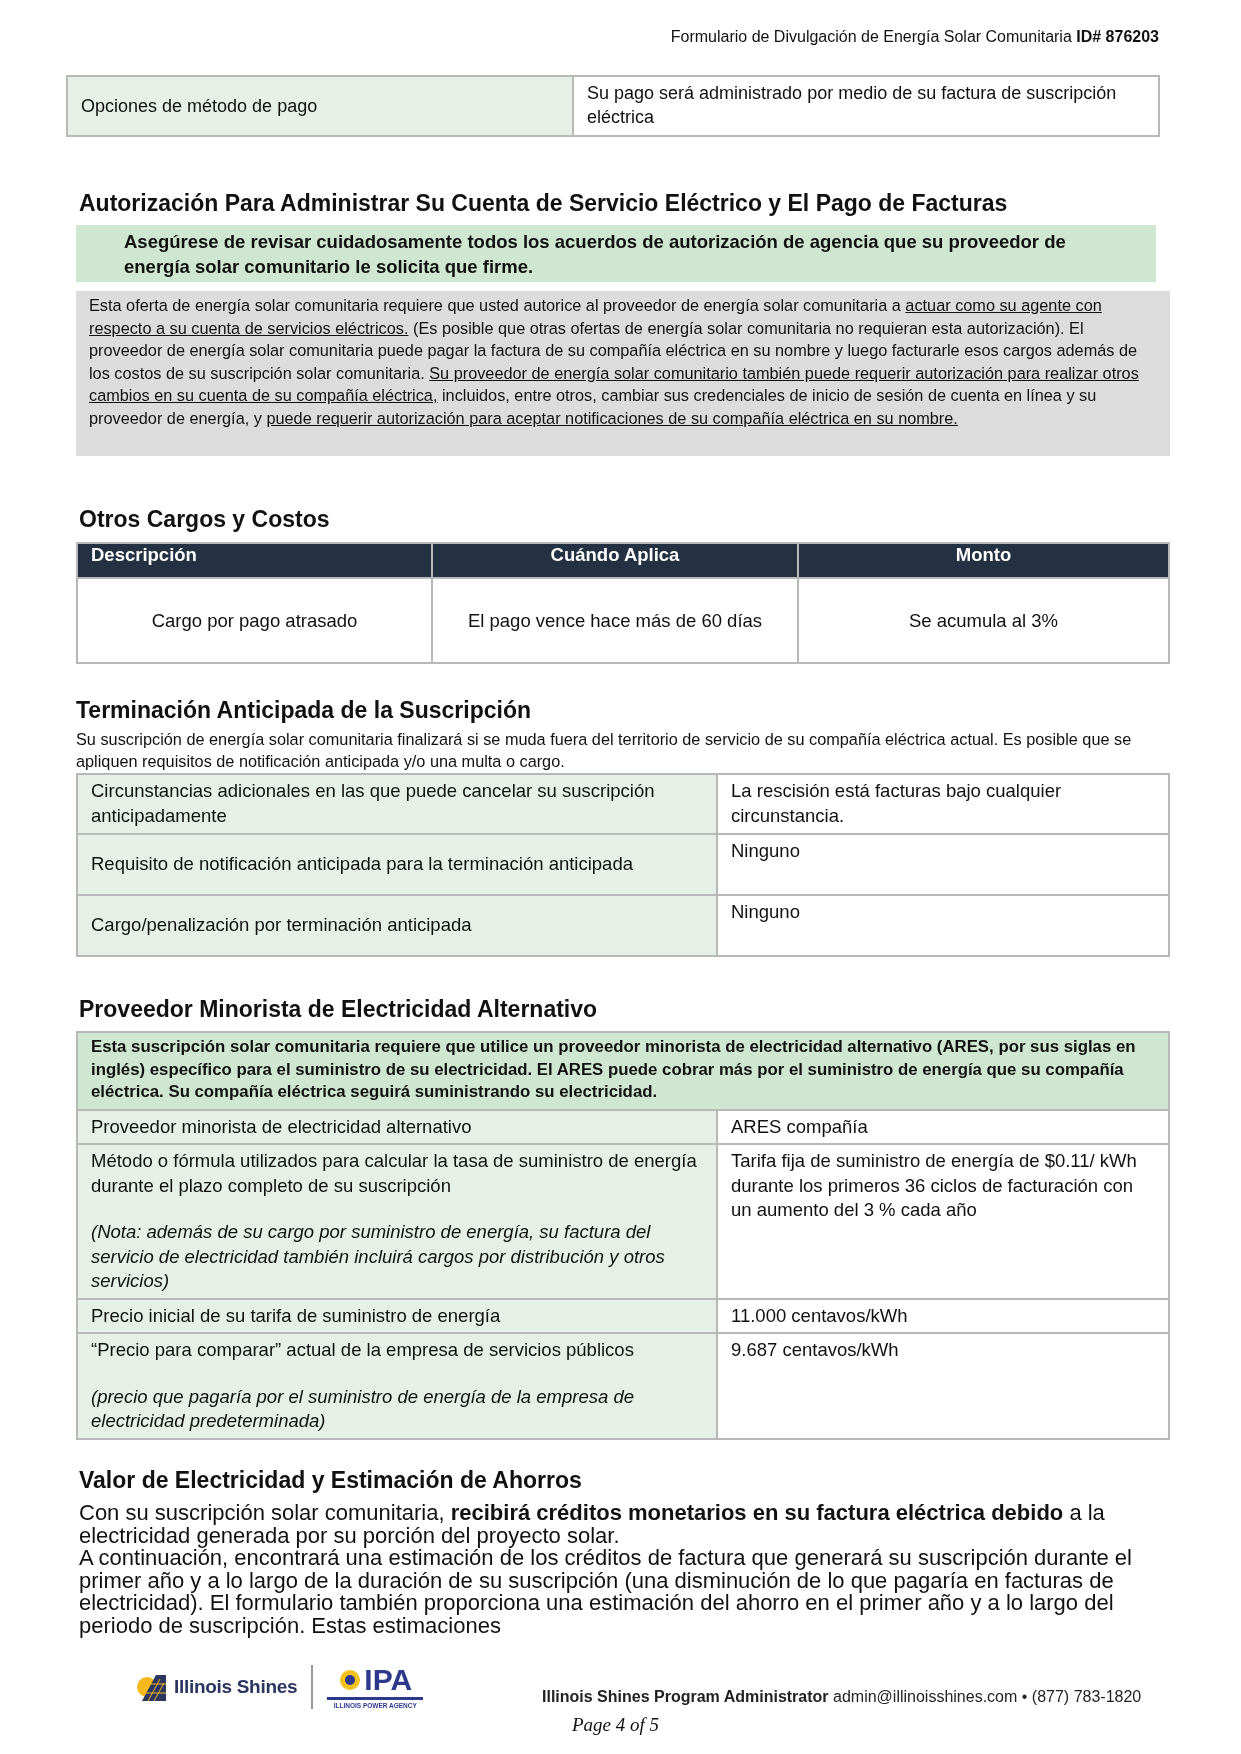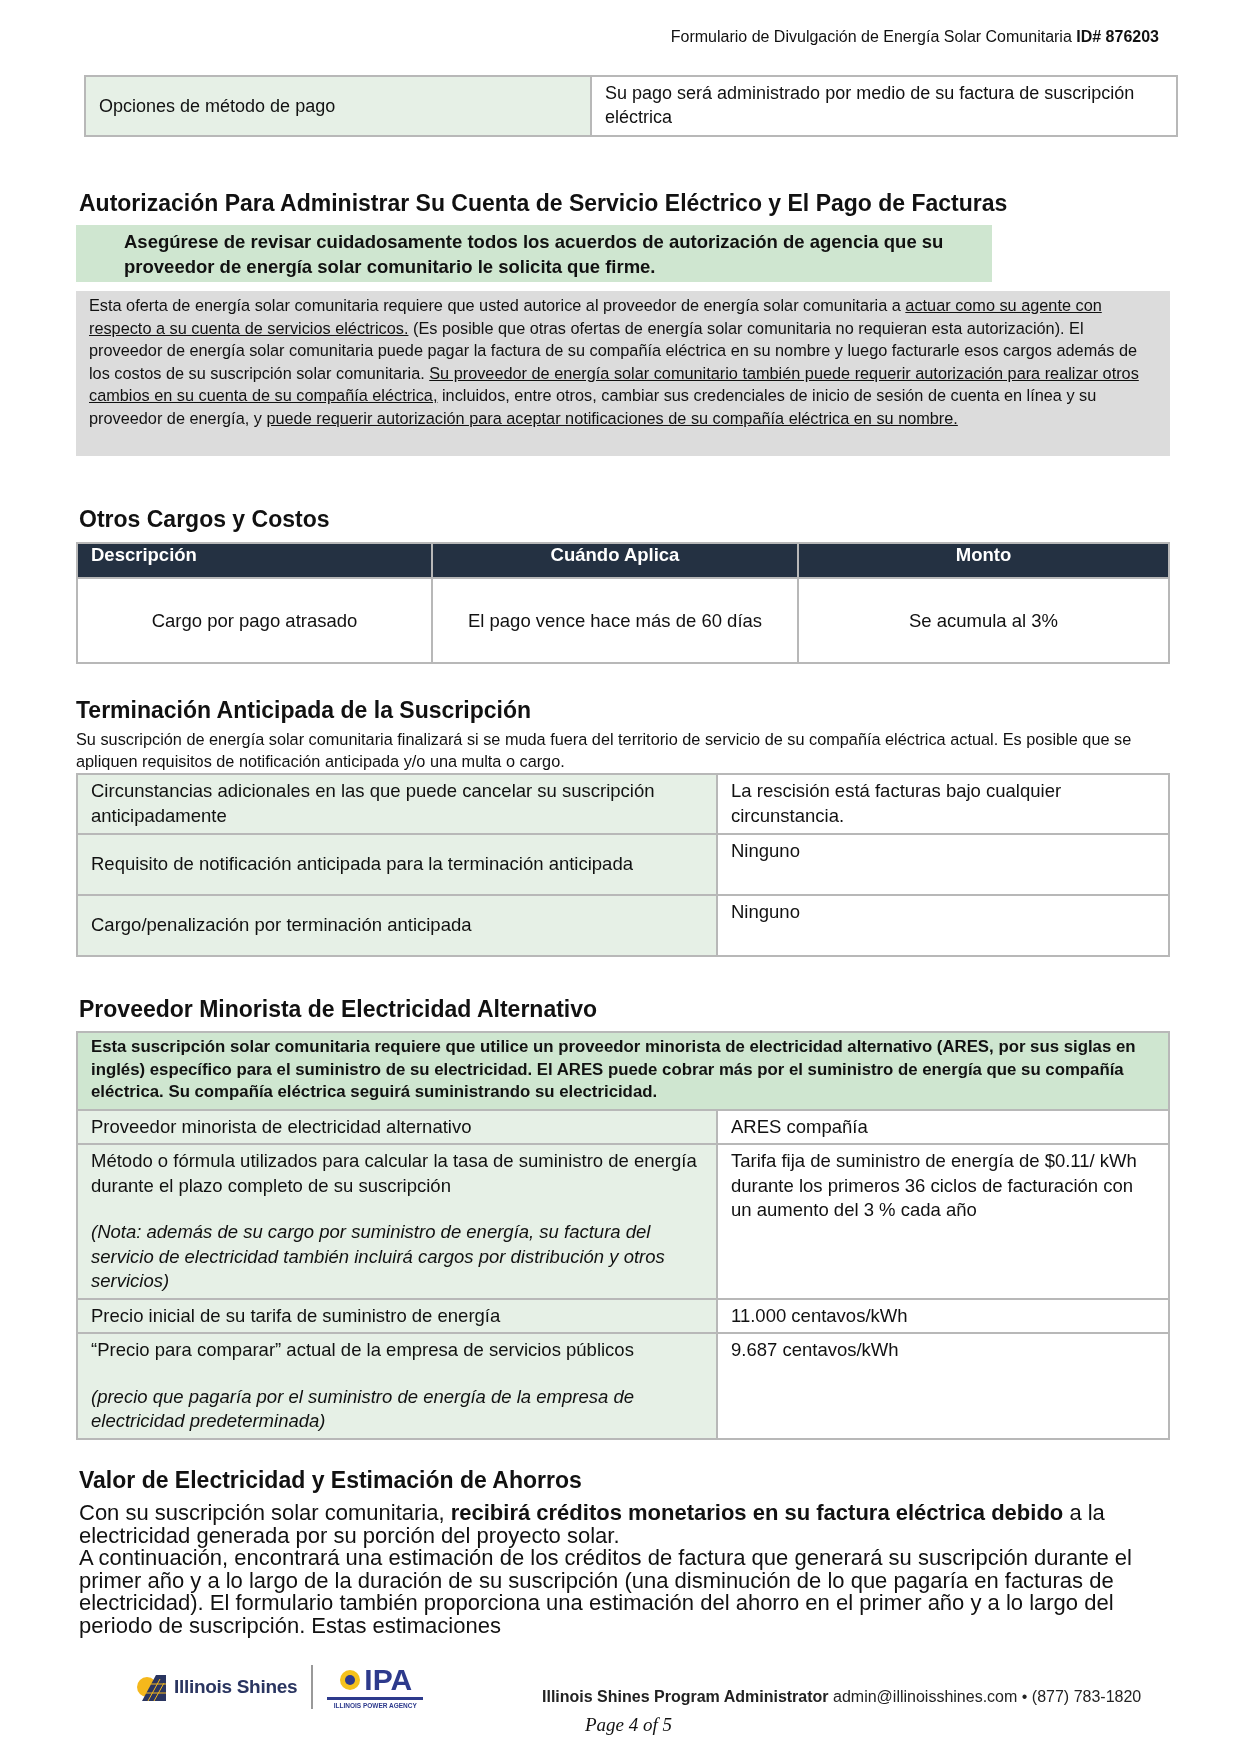--- a/index.html
+++ b/index.html
@@ -11,28 +11,28 @@
 
   table.grid { border-collapse: collapse; width: 100%; table-layout: fixed; }
   table.grid td, table.grid th { border: 2px solid #b8b8b8; vertical-align: top; }
   .lbl { background: #e6f0e6; }
   .val { background: #ffffff; }
 
   .sec { position: absolute; left: 76px; width: 1094px; }
   .sec-title { font-size: 23px; font-weight: bold; color: #111; }
 
   
-  #pay { top: 75px; left: 84px; }
+  #pay { top: 75px; left: 66px; }
   #pay td { font-size: 18px; line-height: 24px; }
   #pay .lbl { padding: 17px 13px; }
   #pay .val { padding: 4px 13px 6px 13px; }
 
   
   #auth-title { top: 190px; left: 79px; }
-  .green-note { position: absolute; top: 225px; left: 76px; width: 916px; height: 57px; background: #cfe6d0; padding: 4px 48px; font-size: 18.5px; font-weight: bold; line-height: 25px; }
+  .green-note { position: absolute; top: 225px; left: 76px; width: 1080px; height: 57px; background: #cfe6d0; padding: 4px 48px; font-size: 18.5px; font-weight: bold; line-height: 25px; }
   .gray-note { position: absolute; top: 291px; left: 76px; width: 1094px; height: 165px; background: #dcdcdc; padding: 3px 13px; font-size: 16.3px; line-height: 22.6px; }
   .gray-note u { text-decoration: underline; }
 
   
   #oc-title { top: 506px; left: 79px; }
   #oc { top: 542px; }
   #oc th { background: #243142; color: #fff; font-size: 18.5px; font-weight: bold; height: 35px; text-align: center; }
   #oc th:first-child { text-align: left; padding-left: 13px; }
   #oc td { height: 85px; text-align: center; vertical-align: middle; font-size: 18.5px; }
 
@@ -62,21 +62,21 @@
   .il-mark { width: 34px; height: 32px; position: relative; }
   .il-text { font-weight: bold; font-size: 19px; color: #2a3560; letter-spacing: -0.3px; }
   .vdiv { width: 2px; height: 44px; background: #999; margin: 0 14px; }
   .ipa-logo { display: flex; flex-direction: column; align-items: center; }
   .ipa-top { display: flex; align-items: center; gap: 2px; }
   .ipa-text { font-weight: bold; font-size: 30px; color: #2d3a8c; line-height: 30px; }
   .ipa-bar { width: 96px; height: 3px; background: #2d3a8c; margin-top: 2px; }
   .ipa-sub { font-size: 6.5px; font-weight: bold; color: #2d3a8c; margin-top: 2px; }
   .footer-contact { position: absolute; top: 1688px; left: 542px; font-size: 16px; color: #222; }
   .footer-contact b { font-weight: bold; }
-  .page-num { position: absolute; top: 1714px; left: 585px; font-family: "Liberation Serif", serif; font-style: italic; font-size: 19px; }
+  .page-num { position: absolute; top: 1714px; left: 572px; font-family: "Liberation Serif", serif; font-style: italic; font-size: 19px; }
 </style>
 </head>
 <body>
 
 <div class="hdr">
   <span>Formulario de Divulgación de Energía Solar Comunitaria</span>
   <b>ID# 876203</b>
 </div>
 
 <div class="sec" id="pay">

